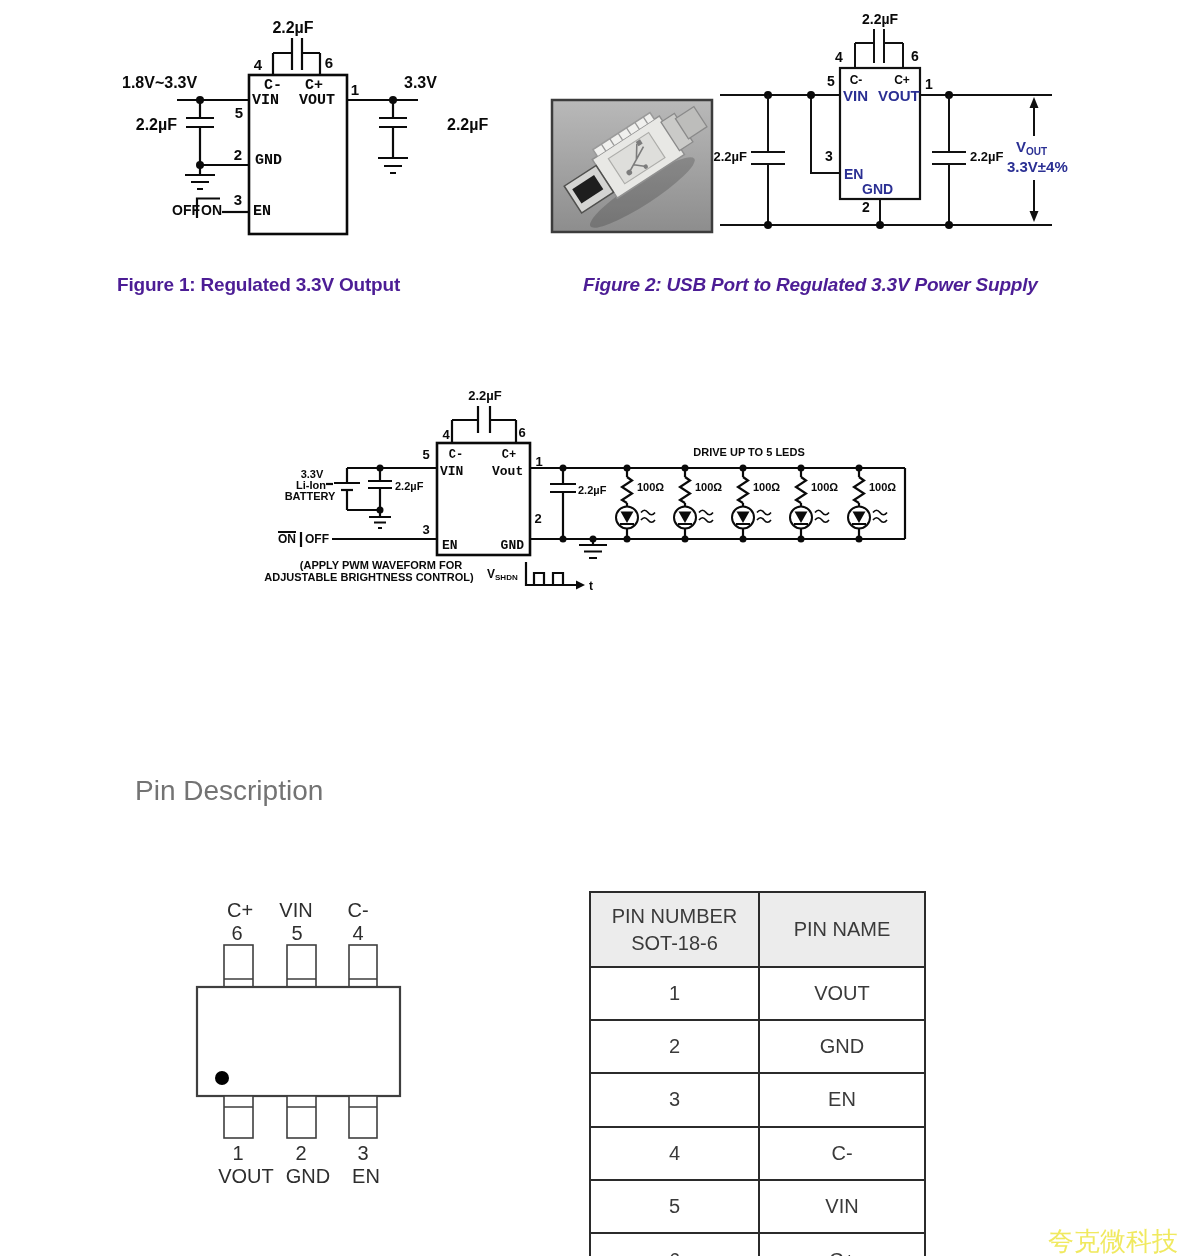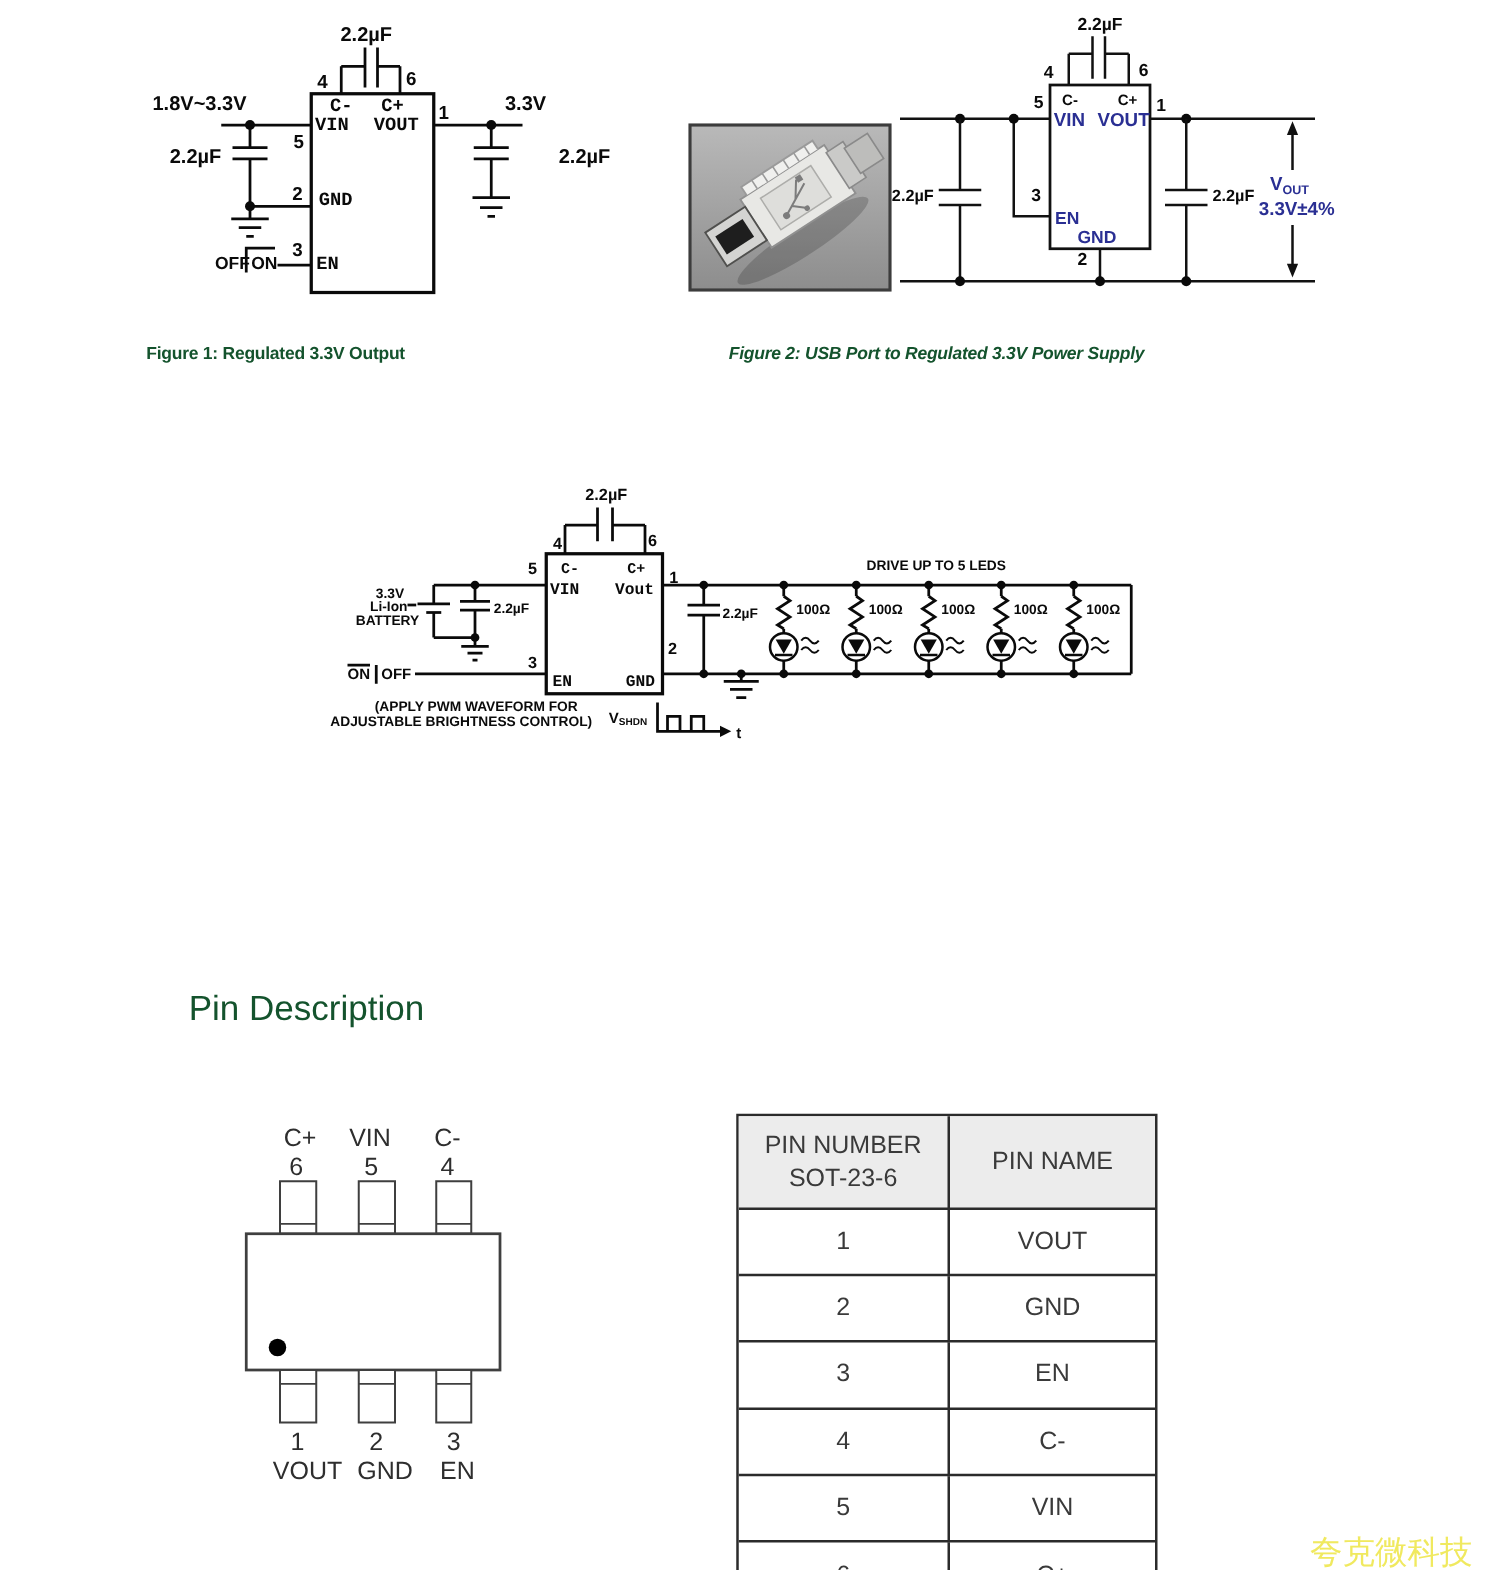--- a/index.html
+++ b/index.html
@@ -9,24 +9,24 @@
   svg text{font-family:"Liberation Sans",sans-serif;font-weight:bold;fill:#0a0a0a;}
   svg text.mono{font-family:"Liberation Mono","DejaVu Sans Mono",monospace;}
   svg text.navy{fill:#2a2f93;}
   svg text.pk{font-weight:normal;fill:#2e2e2e;}
   .w{stroke:#0a0a0a;stroke-width:2.2;fill:none;}
   .w2{stroke:#111;stroke-width:2;fill:none;}
   .chipbox{fill:#fff;stroke:#0a0a0a;stroke-width:2.6;}
   .chipbox2{fill:#fff;stroke:#111;stroke-width:2.2;}
   .dot{fill:#0a0a0a;stroke:none;}
   .pkline{stroke:#3f3f3f;stroke-width:1.6;fill:#fff;}
-  .caption{position:absolute;font-weight:bold;font-size:14px;letter-spacing:-0.2px;
-           color:#14532d;white-space:nowrap;}
-  .section-heading{position:absolute;left:135px;top:775px;margin:16px;font-size:28px;
-           font-weight:400;color:#14532d;white-space:nowrap;}
+  .caption{position:absolute;font-weight:bold;font-size:19px;letter-spacing:-0.2px;
+           color:#4c1d95;white-space:nowrap;}
+  .section-heading{position:absolute;left:135px;top:775px;margin:0;font-size:28px;
+           font-weight:400;color:#737373;white-space:nowrap;}
   .pin-table{position:absolute;left:589px;top:891px;width:337px;height:398px;
            display:grid;grid-template-columns:169px 1fr;grid-template-rows:75px repeat(6,1fr);
            border:2px solid #2b2b2b;box-sizing:border-box;background:#fff;}
   .pt-cell{display:flex;align-items:center;justify-content:center;font-size:20px;
            color:#3a3a3a;border-right:2px solid #2b2b2b;border-bottom:2px solid #2b2b2b;}
   .pt-cell.last-col{border-right:none;}
   .pt-cell.last-row{border-bottom:none;}
   .pt-header{background:#ececec;flex-direction:column;line-height:27px;}
   .watermark{position:absolute;left:1048px;top:1224px;font-size:26px;color:#f0e95f;
            white-space:nowrap;}
@@ -289,21 +289,21 @@
   </g>
 </svg>
 
 <div class="caption" style="left:117px;top:274px;">Figure 1: Regulated 3.3V Output</div>
 <div class="caption" style="left:583px;top:274px;font-style:italic;">Figure 2: USB Port to Regulated 3.3V Power Supply</div>
 <h2 class="section-heading">Pin Description</h2>
 
 <div class="pin-table">
   <div class="pt-cell pt-header">
     <div>PIN NUMBER</div>
-    <div>SOT-23-6</div>
+    <div>SOT-18-6</div>
   </div>
   <div class="pt-cell pt-header last-col">PIN NAME</div>
 
   <div class="pt-cell">1</div>
   <div class="pt-cell last-col">VOUT</div>
   <div class="pt-cell">2</div>
   <div class="pt-cell last-col">GND</div>
   <div class="pt-cell">3</div>
   <div class="pt-cell last-col">EN</div>
   <div class="pt-cell">4</div>

